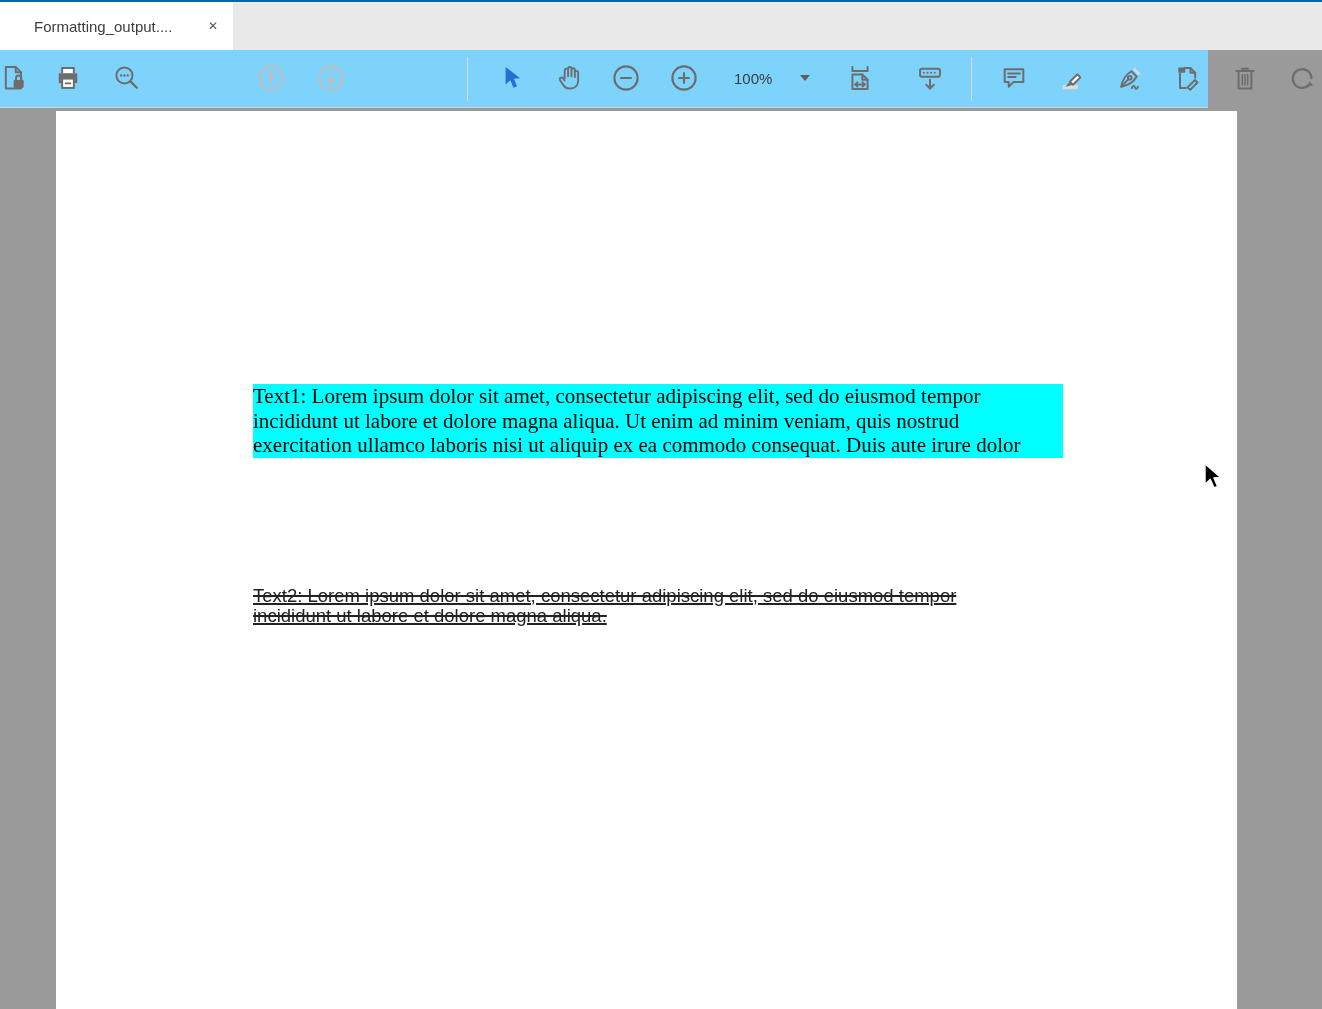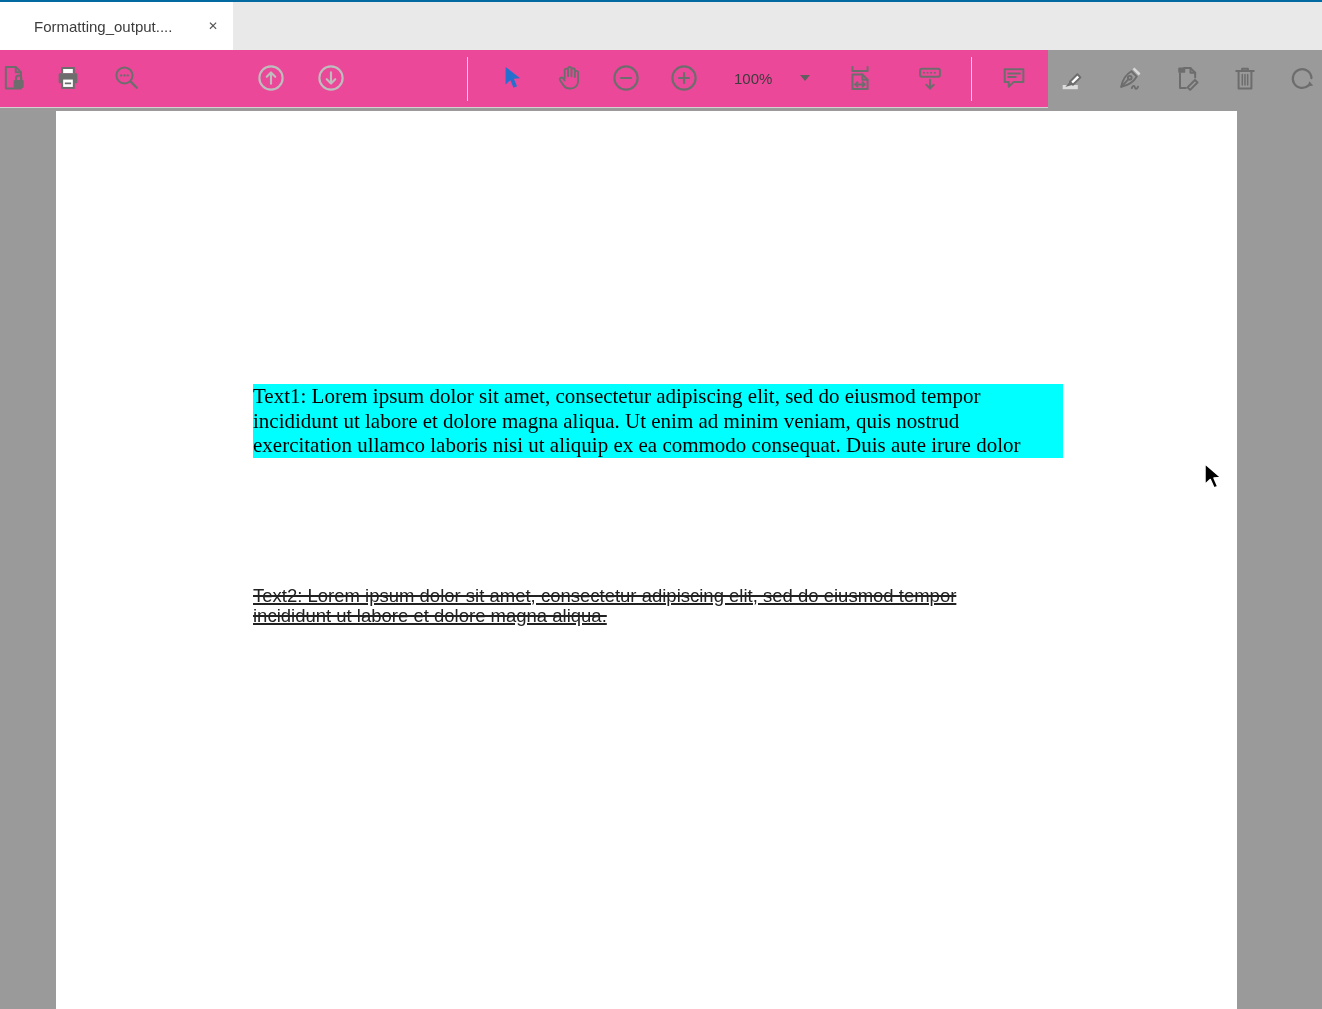--- a/index.html
+++ b/index.html
@@ -21,22 +21,22 @@
     margin-left:34px; font-size:15px; color:#3c3c3c; white-space:nowrap;
     overflow:hidden; max-width:160px;
   }
   .tab-close {
     position:absolute; right:10px; top:14px; width:20px; height:20px;
     display:flex; align-items:center; justify-content:center;
     font-size:12px; color:#555; cursor:default;
   }
   
   .toolbar {
-    position:absolute; top:50px; left:0; width:1048px; height:58px;
-    background:#ec4899; border-bottom:1px solid #d2d2d2;
+    position:absolute; top:50px; left:0; width:1208px; height:58px;
+    background:#7dd3fc; border-bottom:1px solid #d2d2d2;
   }
   .tbtn {
     position:absolute; top:9px; width:38px; height:38px;
     display:flex; align-items:center; justify-content:center;
   }
   .tbtn svg { display:block; }
   .vsep {
     position:absolute; top:7px; width:1px; height:44px; background:#dcdcdc;
   }
   .page-input {

